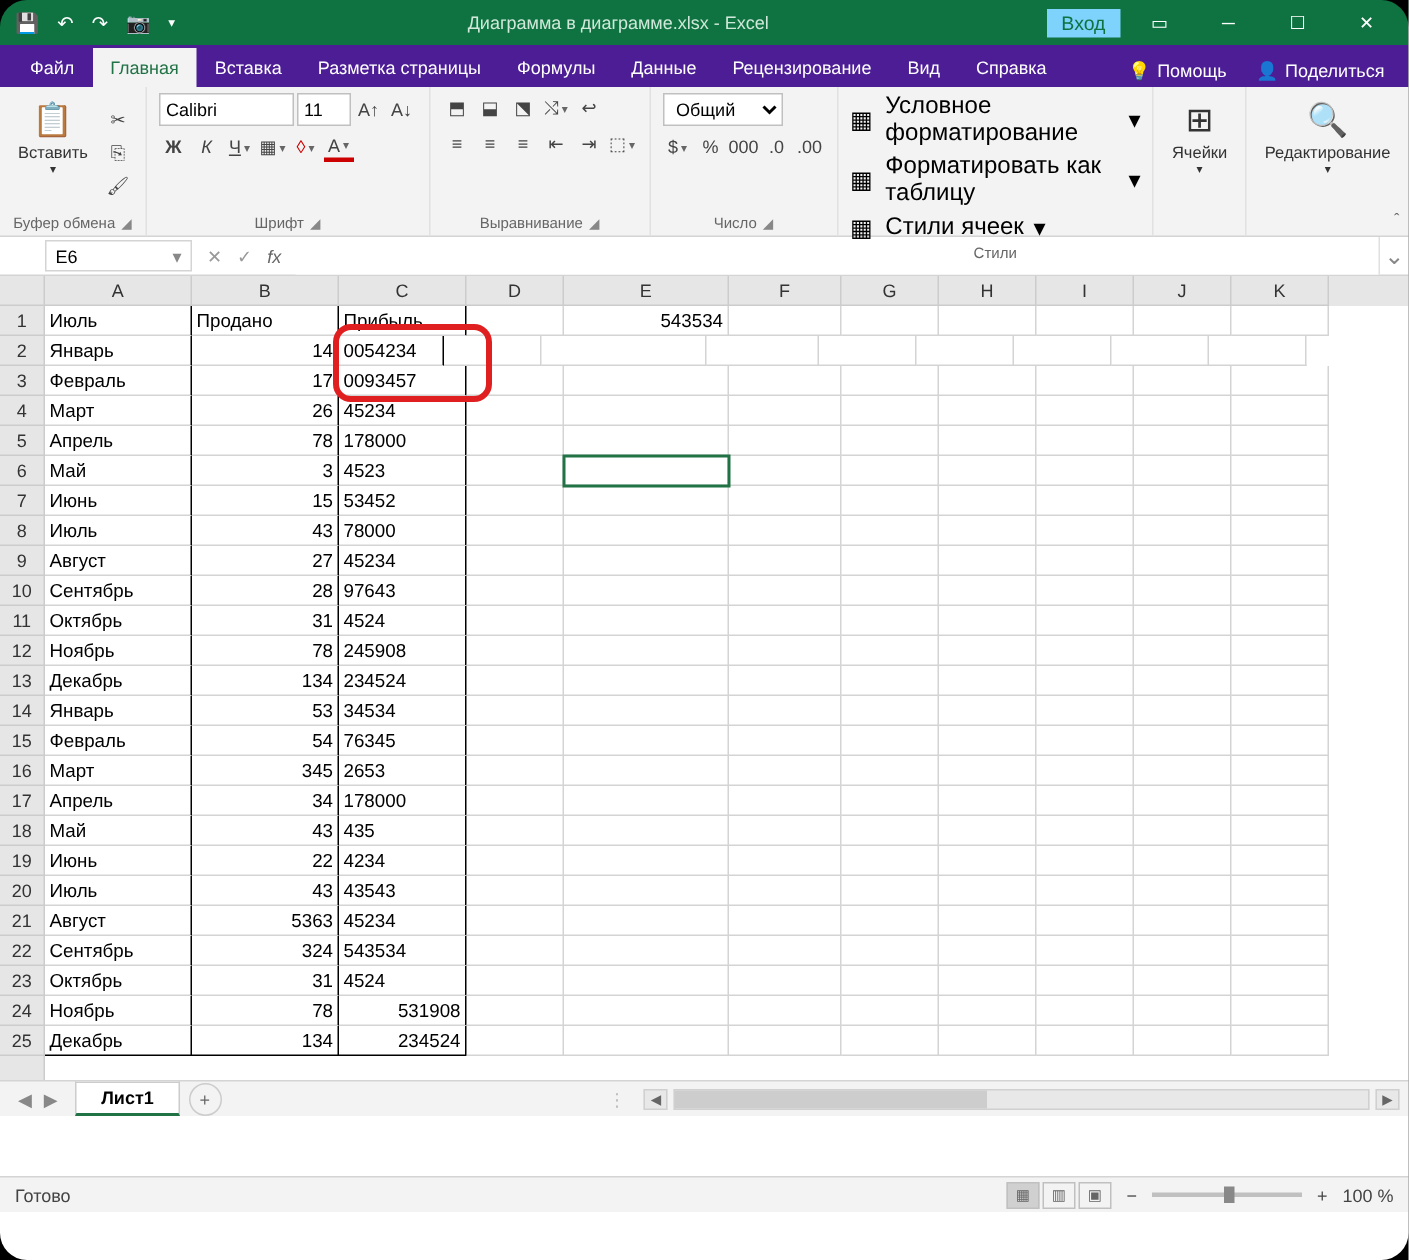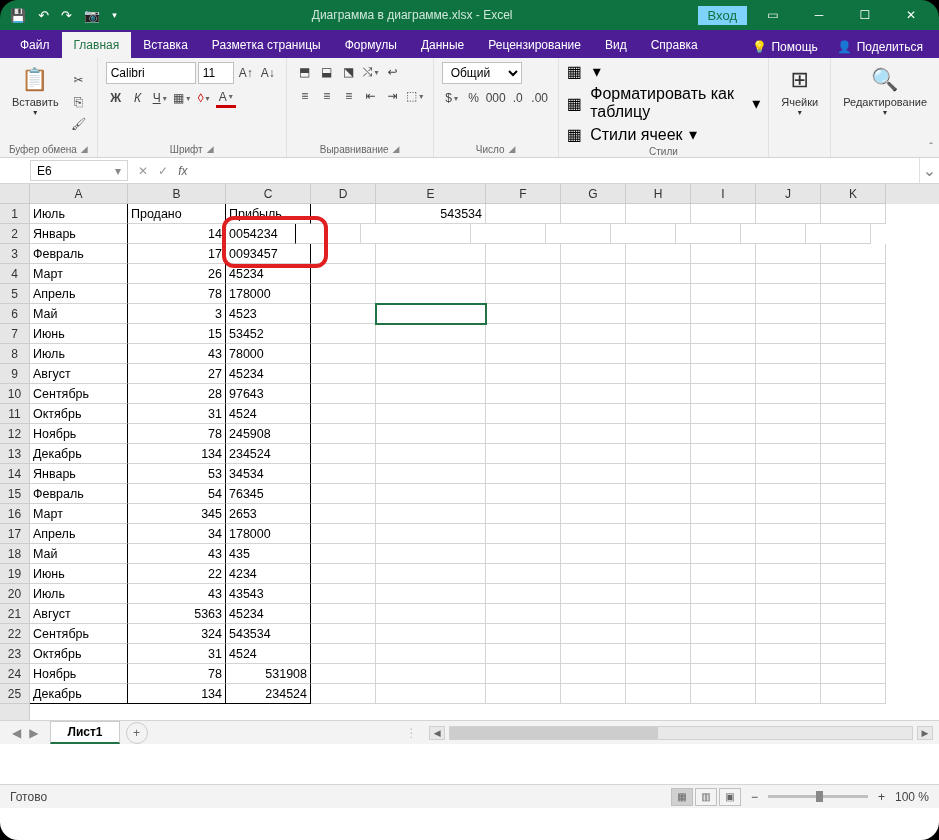--- a/index.html
+++ b/index.html
@@ -211,21 +211,21 @@
       </div>
     </div>
     <div class="ribbon-group-label">
         <span>Число</span>
         <span class="launcher">◢</span>
       </div>
   </div>
 
   <div class="ribbon-group">
     <div class="small-col" style="gap:4px">
-      <div class="font-row"><span>▦</span>&nbsp;&nbsp;▾</div>
+      <div class="font-row"><span>▦</span>&nbsp;<span>Условное форматирование</span>&nbsp;▾</div>
       <div class="font-row"><span>▦</span>&nbsp;<span>Форматировать как таблицу</span>&nbsp;▾</div>
       <div class="font-row"><span>▦</span>&nbsp;<span>Стили ячеек</span>&nbsp;▾</div>
     </div>
     <div class="ribbon-group-label">
         <span>Стили</span>
       </div>
   </div>
 
   <div class="ribbon-group">
     <div class="big-btn">

